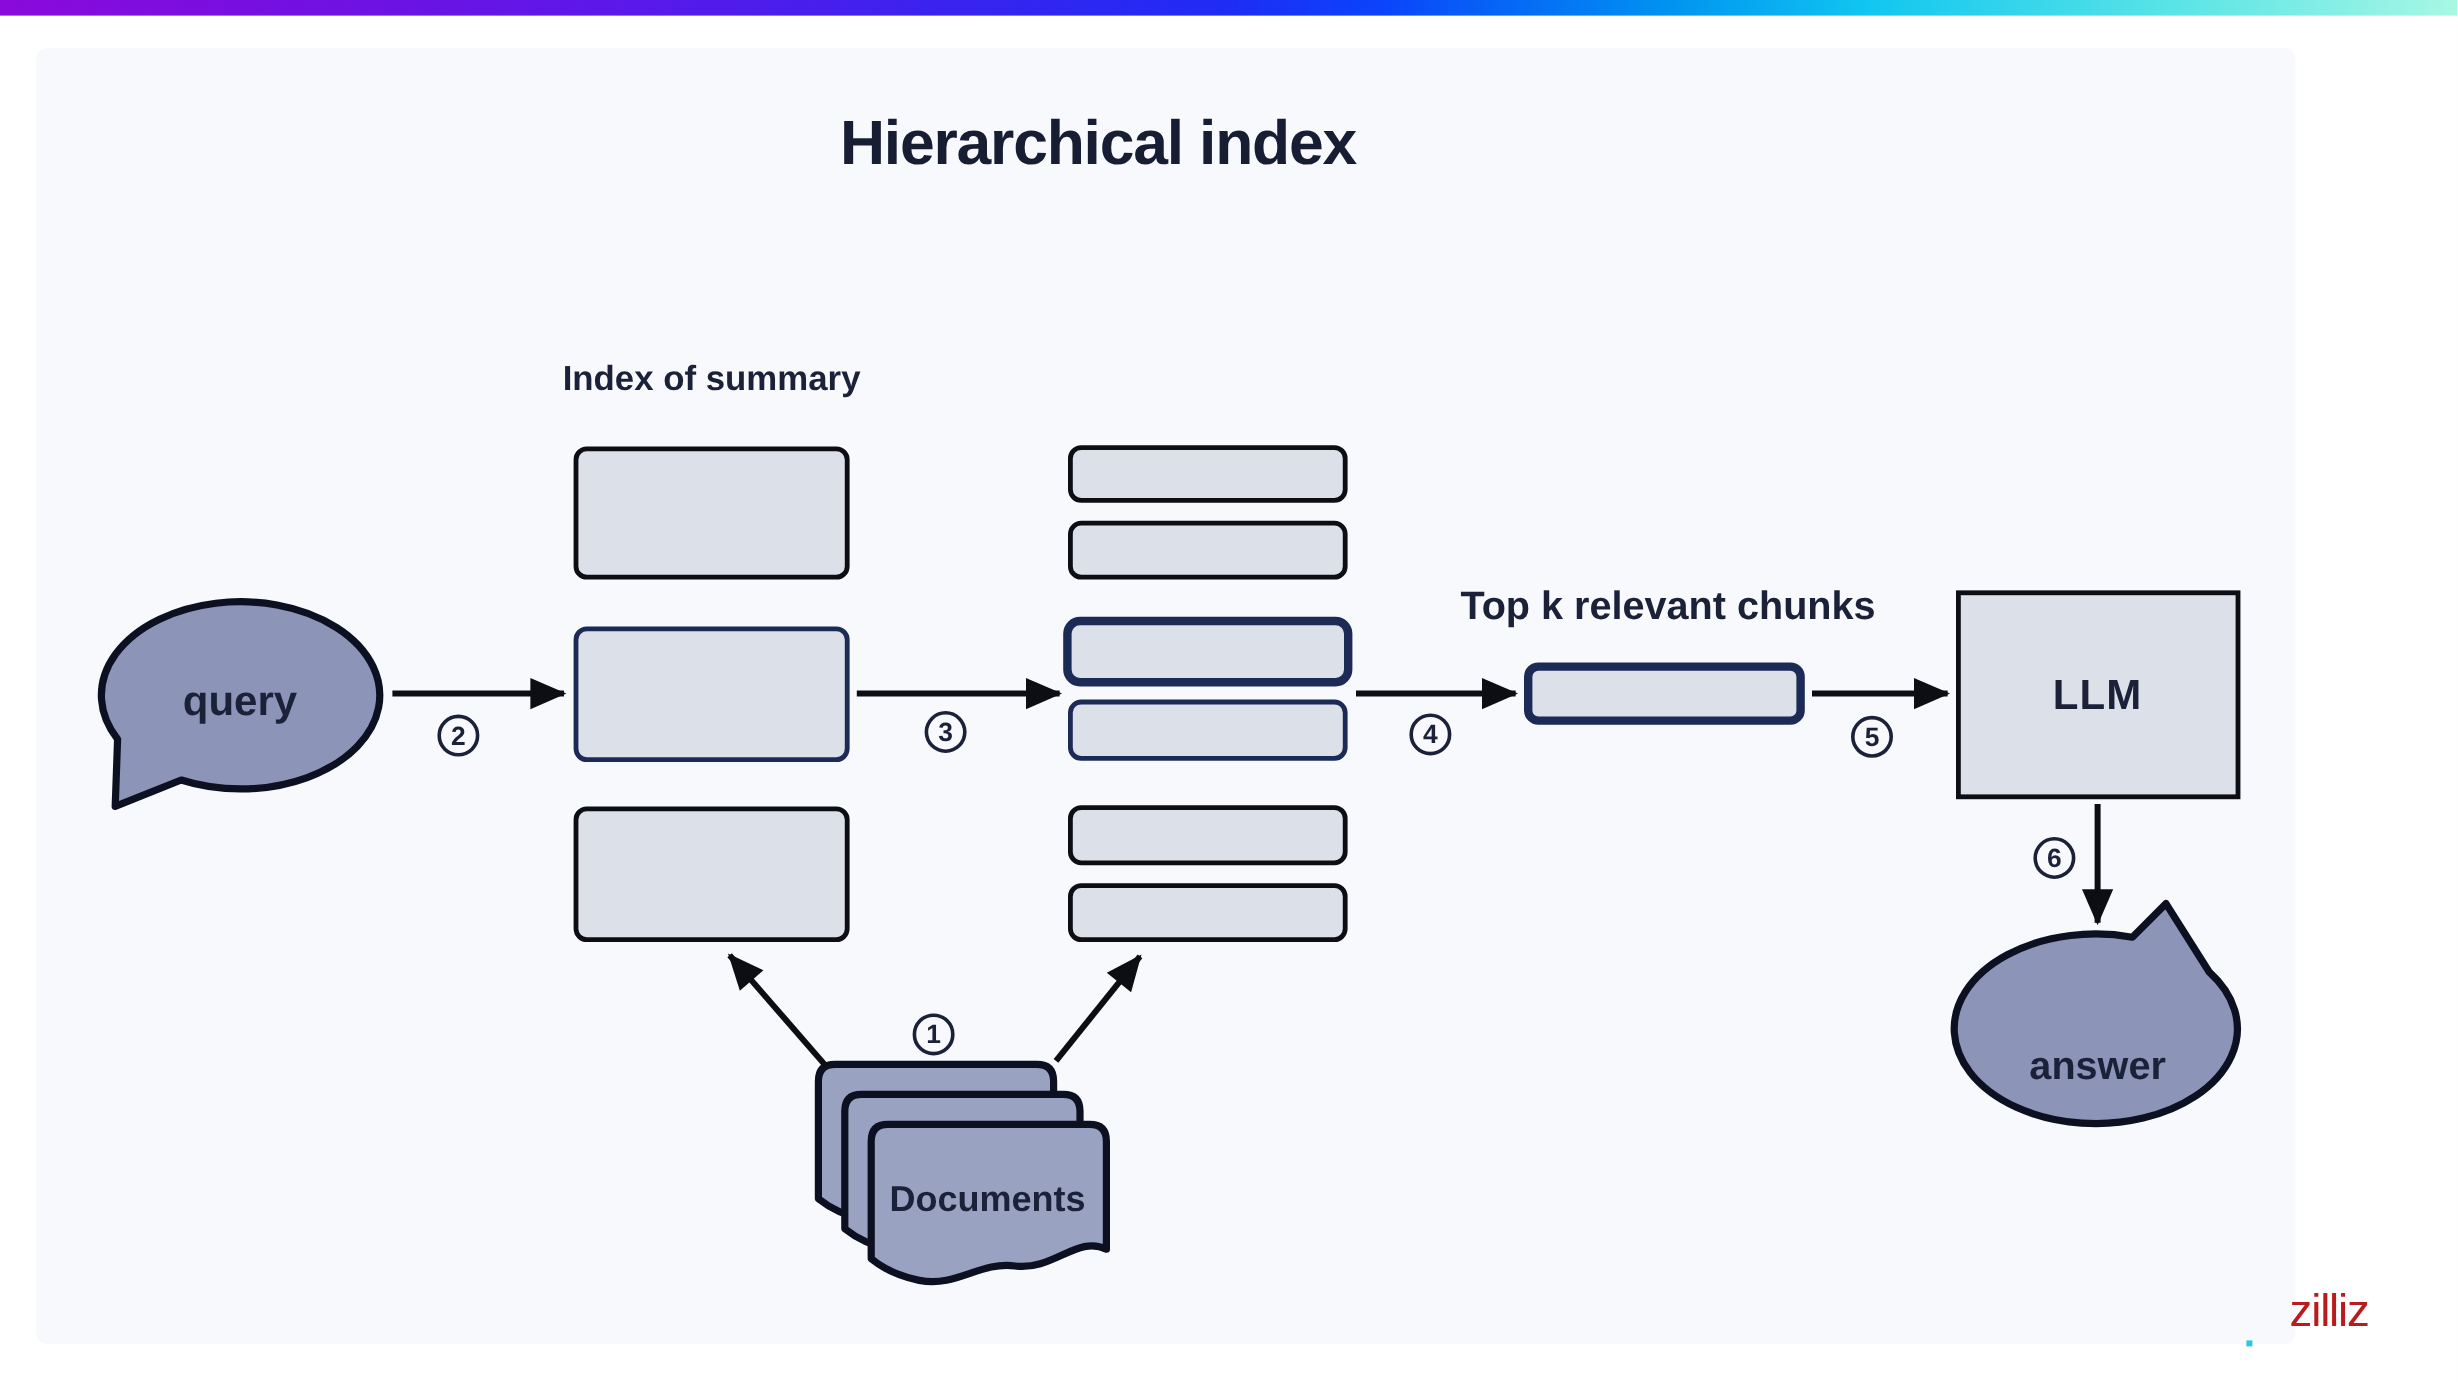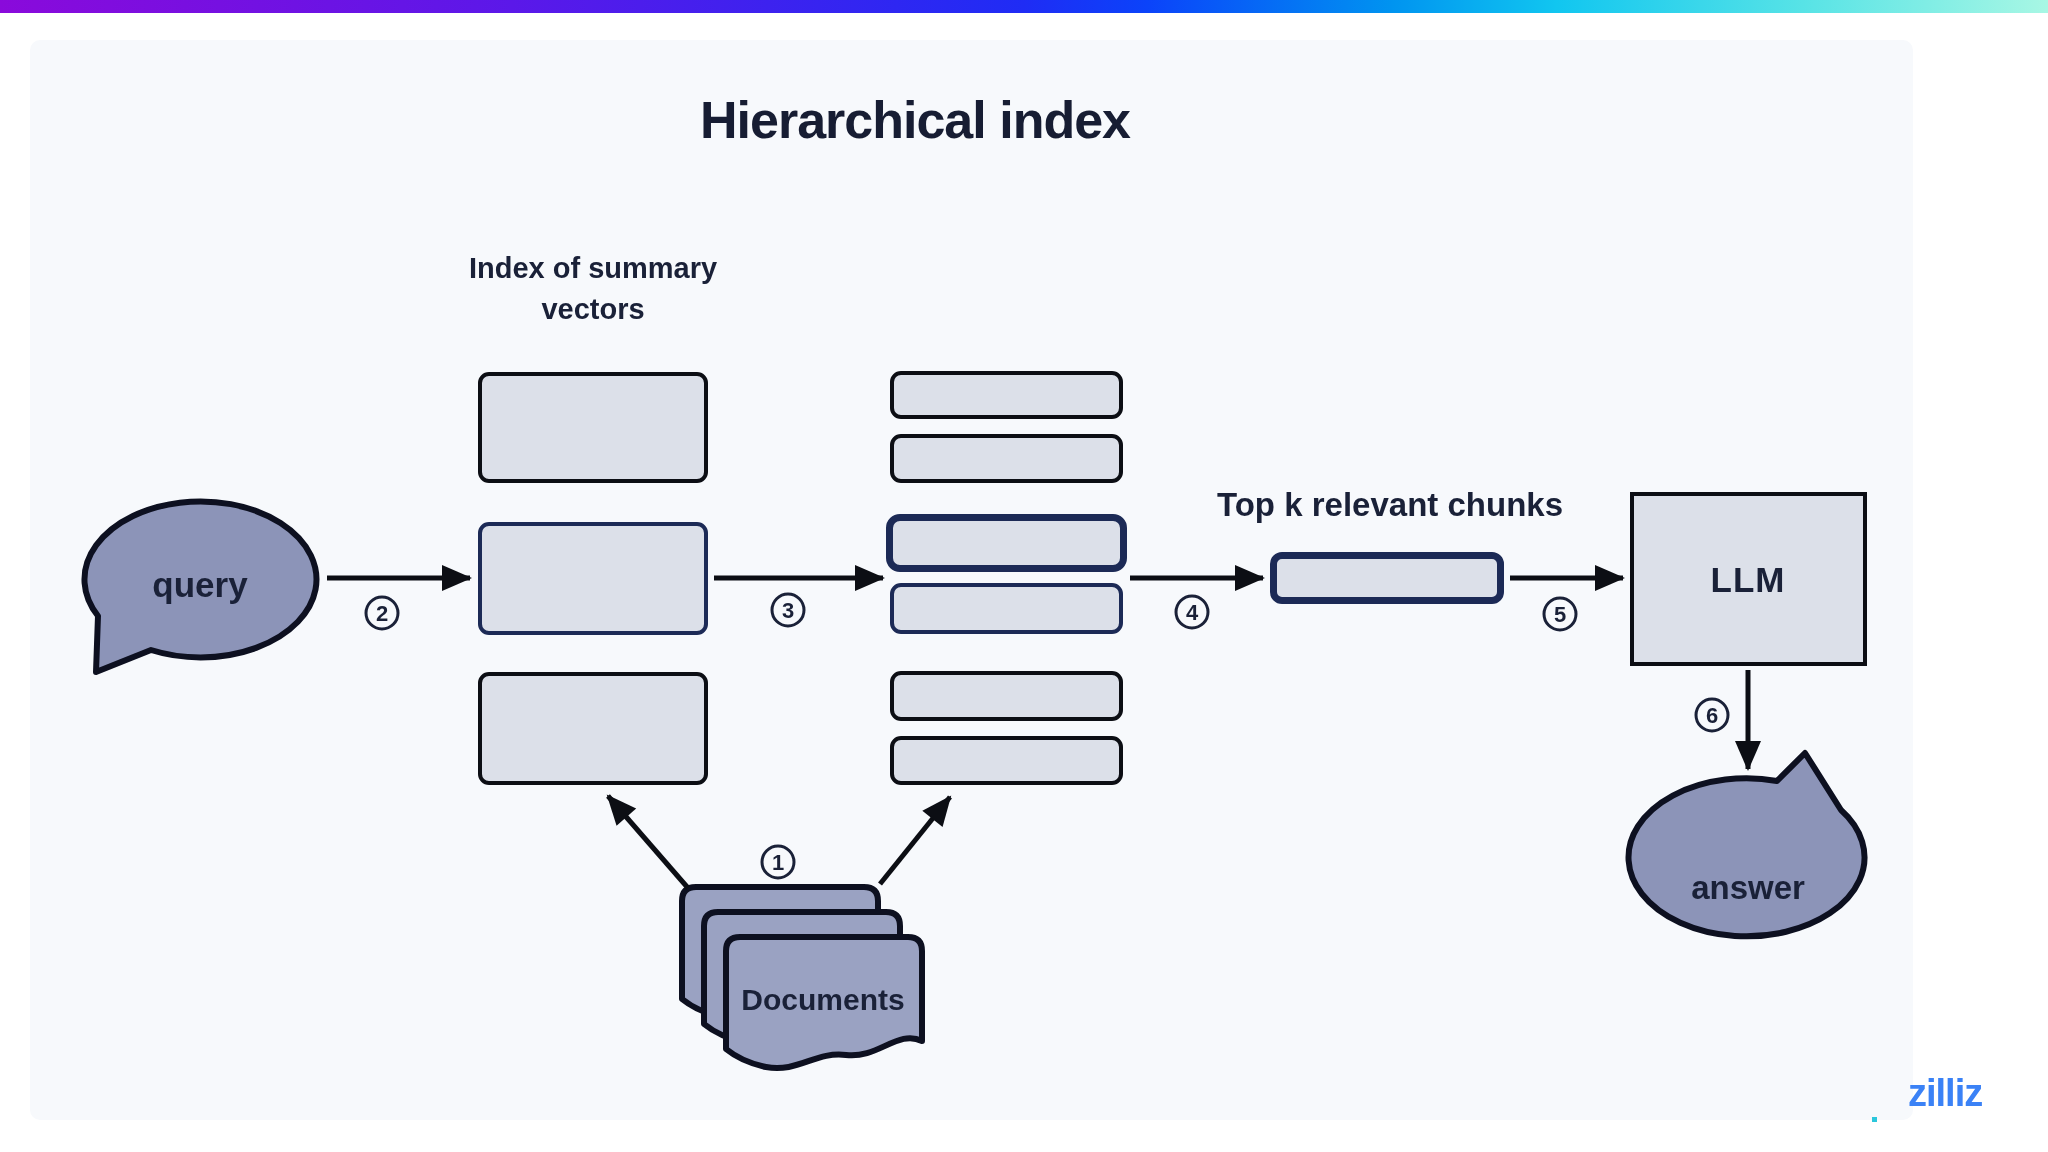--- a/index.html
+++ b/index.html
@@ -16,42 +16,42 @@
       var(--gradient-mid,#0b43fa) 56%, #0094f0 68%, #11c6f0 76%,
       #57e3e6 88%, var(--gradient-right,#a8f7e4) 100%);
   }
   .panel{
     position:absolute;left:30px;top:40px;width:1883px;height:1080px;
     background:var(--panel-bg,#f7f9fc);border-radius:10px;
   }
   .overlay{position:absolute;left:0;top:0;width:2048px;height:1152px;}
   .label{position:absolute;transform:translateX(-50%);text-align:center;font-weight:bold;white-space:nowrap;}
   .title{left:915px;top:90px;font-size:52px;letter-spacing:-1px;color:#171d33;}
-  .col-header{font-size:29px;line-height:41px;}
+  .col-header{font-size:29px;line-height:41px;margin-top:48px;}
   .node-label{transform:translate(-50%,-50%);}
   .box{
     position:absolute;box-sizing:border-box;
     background:var(--box-fill,#dce0e9);
     border:4px solid var(--box-border-dark,#0c0e14);
     border-radius:11px;
   }
   .box.navy{border-color:var(--box-border-navy,#1c2a56);}
   .box.thick{border-width:7px;border-radius:14px;}
   .box.square{border-radius:0;}
   .step-circle{
     position:absolute;width:35px;height:35px;box-sizing:border-box;
     border:3px solid var(--navy-text,#1a2138);border-radius:50%;
     background:var(--panel-bg,#f7f9fc);
     display:flex;align-items:center;justify-content:center;
     transform:translate(-50%,-50%);
     font-size:22px;font-weight:bold;color:var(--navy-text,#1a2138);
   }
   .logo{
     position:absolute;left:1908px;top:1072px;
-    font-size:38px;font-weight:bold;letter-spacing:-1px;color:#3b82f6;
+    font-size:38px;font-weight:normal;letter-spacing:-1px;color:#b91c1c;
   }
   .cyan-dot{
     position:absolute;left:1872px;top:1117px;width:5px;height:5px;
     background:var(--accent-cyan-dot,#2bc7dc);
   }
   .shape{stroke:#0d1020;stroke-width:6;stroke-linejoin:round;}
   .arrow{stroke:#0c0e14;stroke-width:5;fill:none;}
 </style>
 </head>
 <body>
@@ -85,21 +85,20 @@
       <line class="arrow" marker-end="url(#ah)" x1="1748" y1="670" x2="1748" y2="769"></line>
       <line class="arrow" marker-end="url(#ah)" x1="688" y1="888" x2="608" y2="796"></line>
       <line class="arrow" marker-end="url(#ah)" x1="880" y1="884" x2="950" y2="797"></line>
     </g>
   </svg>
 
   <div class="label title">Hierarchical index</div>
 
   <div class="label col-header" style="left:593px;top:248px;">
     <div>Index of summary</div>
-    <div>vectors</div>
   </div>
 
   <div class="box" style="left:478px;top:372px;width:230px;height:111px;"></div>
   <div class="box navy" style="left:478px;top:522px;width:230px;height:113px;"></div>
   <div class="box" style="left:478px;top:672px;width:230px;height:113px;"></div>
 
   <div class="box" style="left:890px;top:371px;width:233px;height:48px;"></div>
   <div class="box" style="left:890px;top:434px;width:233px;height:49px;"></div>
   <div class="box navy thick" style="left:886px;top:514px;width:241px;height:58px;"></div>
   <div class="box navy" style="left:890px;top:583px;width:233px;height:51px;"></div>

